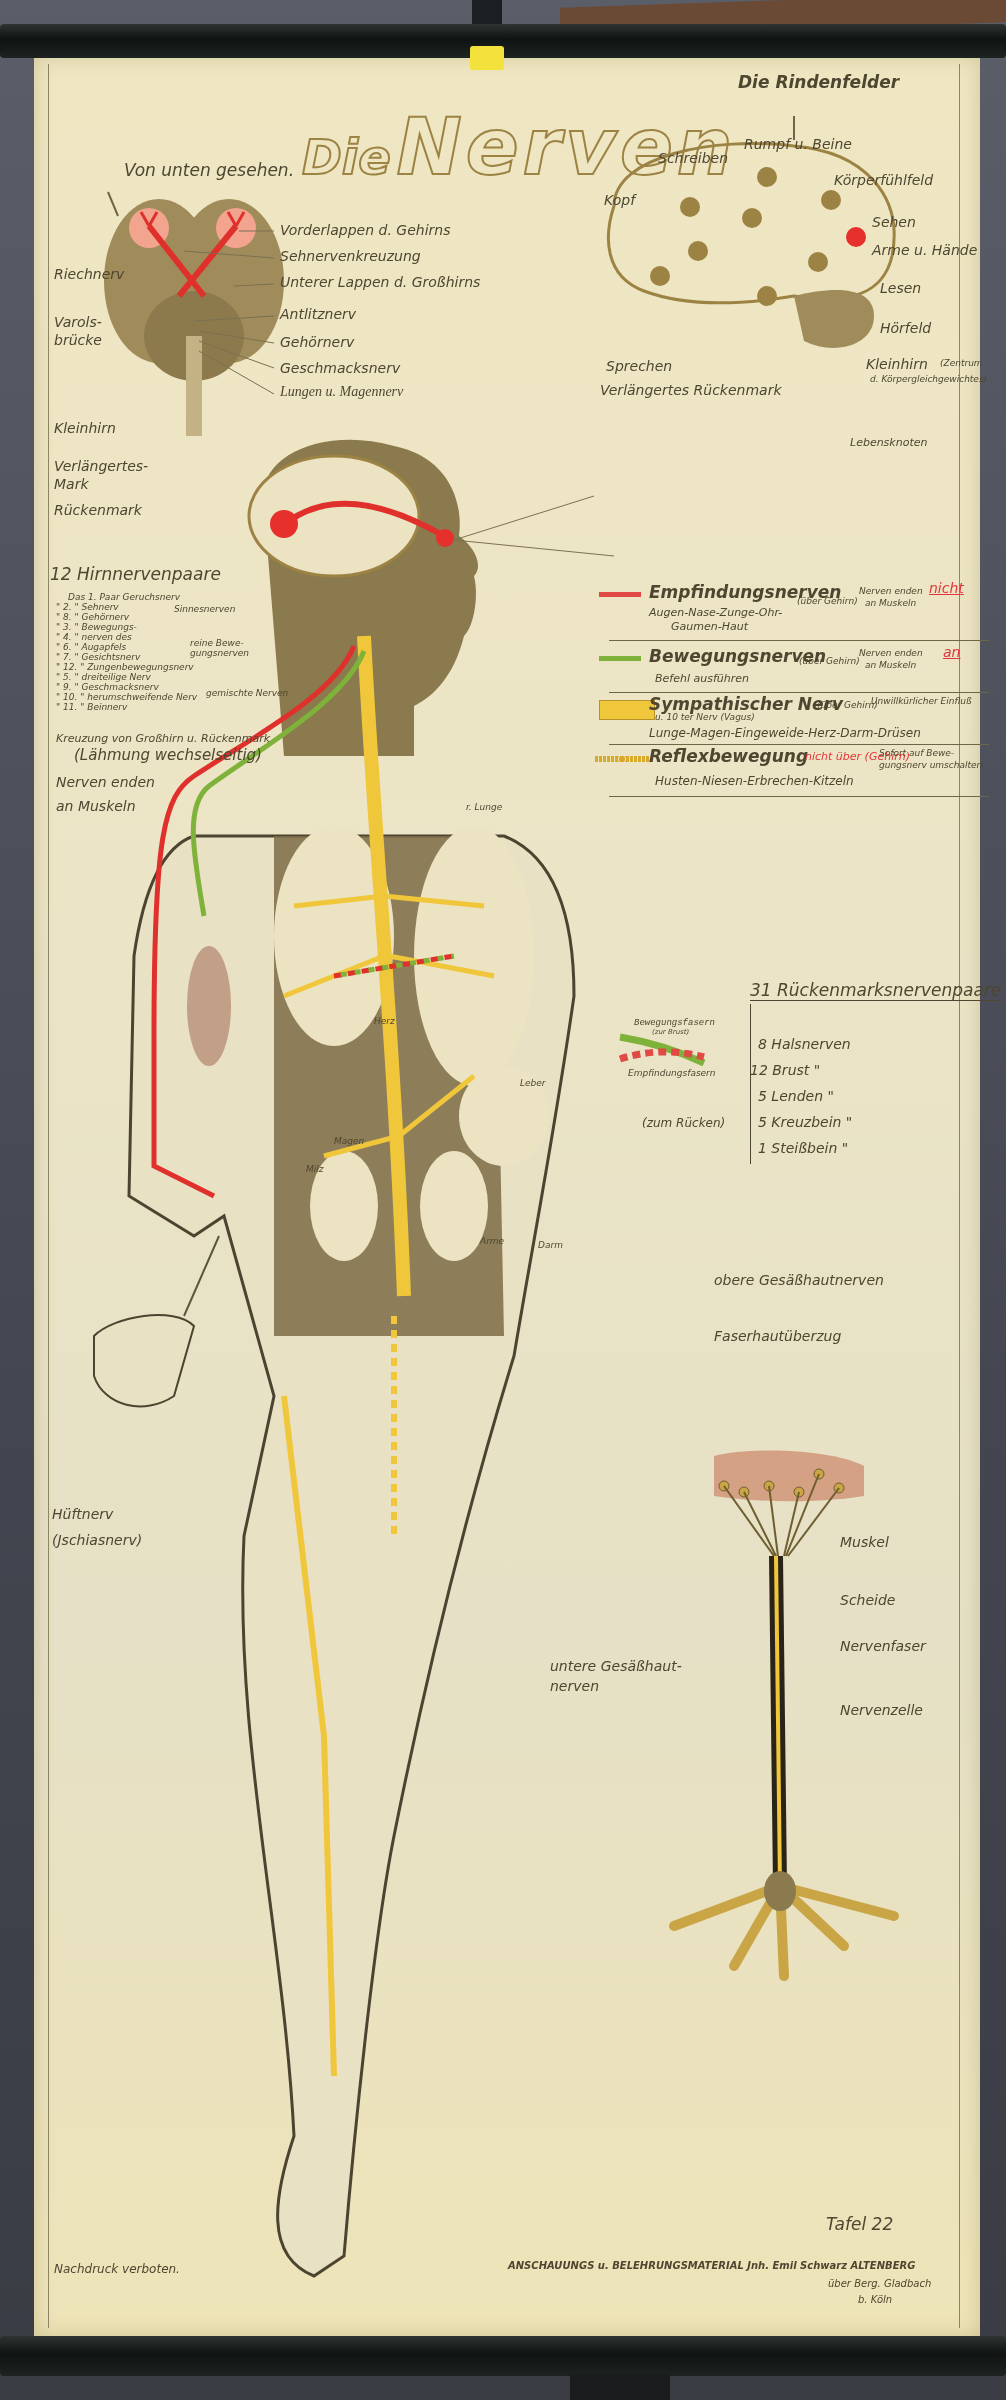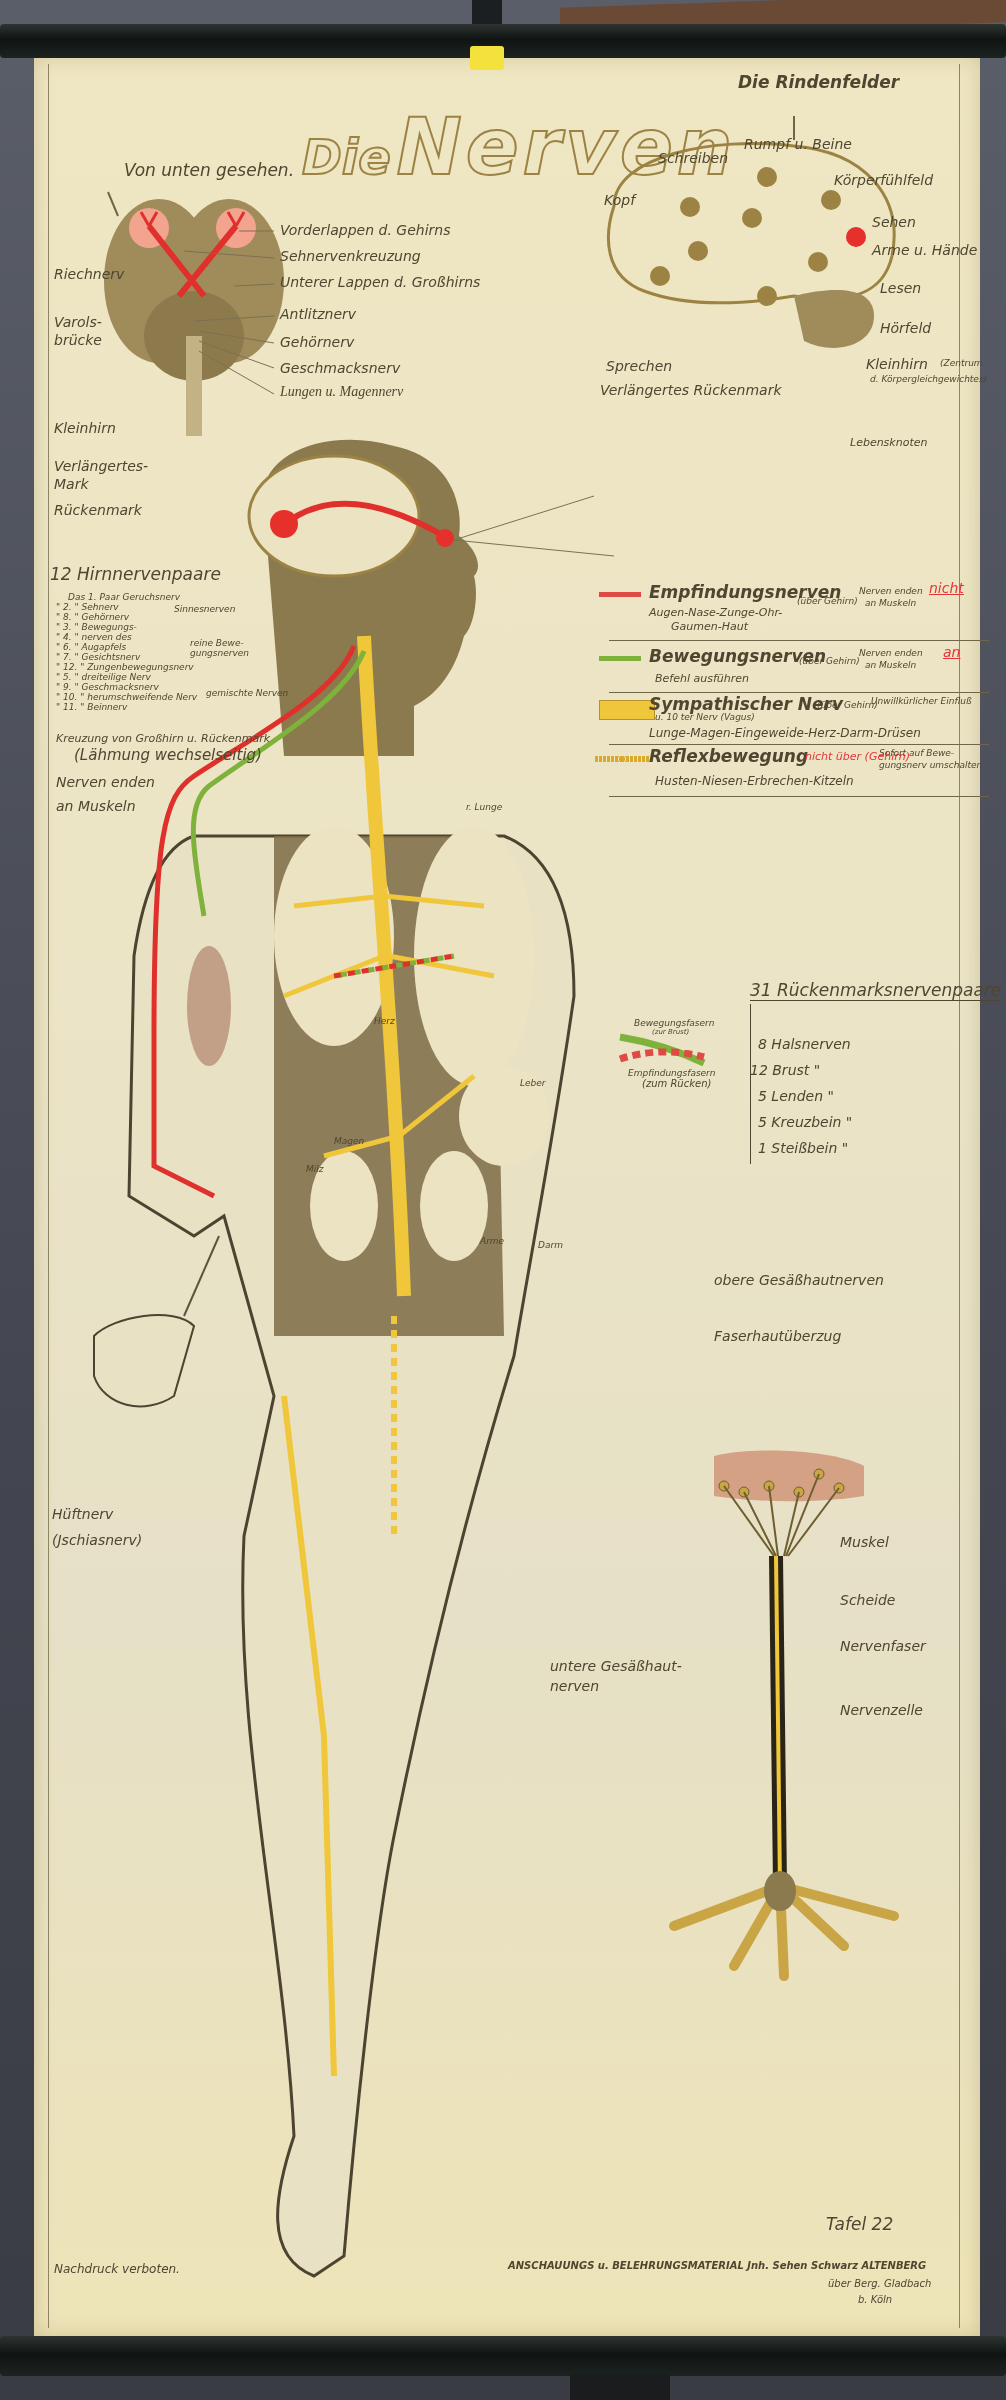--- a/index.html
+++ b/index.html
@@ -209,24 +209,24 @@
       <div class="t tiny" style="left:270px;top:16px;">gungsnerv umschalten</div>
     </div>
   </div>
 
   <div class="t mid" style="left:716px;top:924px;border-bottom:1px solid #4e4630;">31 Rückenmarksnervenpaare</div>
   <div style="position:absolute;left:716px;top:948px;width:1px;height:160px;background:#4e4630;"></div>
   <svg style="left:580px;top:975px;" width="100" height="40">
     <path d="M6 6 C30 10 60 18 90 32" stroke="#7fb23a" stroke-width="7" fill="none"></path>
     <path d="M6 28 C30 20 60 18 90 26" stroke="#e04a44" stroke-width="7" fill="none" stroke-dasharray="8 5"></path>
   </svg>
-  <div class="t tiny" style="left:600px;top:962px;">Bewegungsfasern</div>
+  <div class="t tiny" style="left:600px;top:962px;font-family:Liberation Mono, monospace;">Bewegungsfasern</div>
   <div class="t tiny" style="left:618px;top:972px;font-size:7px;">(zur Brust)</div>
   <div class="t tiny" style="left:594px;top:1012px;">Empfindungsfasern</div>
-  <div class="t tiny" style="left:608px;top:1022px;font-size:10px;">(zum Rücken)</div>
+  <div class="t tiny" style="left:608px;top:1060px;font-size:12px;">(zum Rücken)</div>
   <div class="t small" style="left:724px;top:980px;">8 Halsnerven</div>
   <div class="t small" style="left:716px;top:1006px;">12 Brust  "</div>
   <div class="t small" style="left:724px;top:1032px;">5 Lenden  "</div>
   <div class="t small" style="left:724px;top:1058px;">5 Kreuzbein "</div>
   <div class="t small" style="left:724px;top:1084px;">1 Steißbein "</div>
 
   <div class="t tiny" style="left:432px;top:746px;">r. Lunge</div>
   <div class="t tiny" style="left:340px;top:960px;">Herz</div>
   <div class="t tiny" style="left:486px;top:1022px;">Leber</div>
   <div class="t tiny" style="left:300px;top:1080px;">Magen</div>
@@ -257,21 +257,21 @@
     <path d="M166 440 L60 480 M166 440 L120 520 M166 440 L170 530 M166 440 L230 500 M166 440 L280 470" stroke="#c9a545" stroke-width="10" stroke-linecap="round"></path>
     <ellipse cx="166" cy="445" rx="16" ry="20" fill="#8a7a4d"></ellipse>
   </svg>
   <div class="t small" style="left:806px;top:1478px;">Muskel</div>
   <div class="t small" style="left:806px;top:1536px;">Scheide</div>
   <div class="t small" style="left:806px;top:1582px;">Nervenfaser</div>
   <div class="t small" style="left:806px;top:1646px;">Nervenzelle</div>
 
   <div class="t mid" style="left:792px;top:2158px;">Tafel 22</div>
   <div class="t tiny" style="left:20px;top:2206px;font-size:12px;">Nachdruck verboten.</div>
-  <div class="t tiny" style="left:474px;top:2204px;font-size:10px;font-weight:bold;">ANSCHAUUNGS u. BELEHRUNGSMATERIAL  Jnh. Sehen Schwarz  ALTENBERG</div>
+  <div class="t tiny" style="left:474px;top:2204px;font-size:10px;font-weight:bold;">ANSCHAUUNGS u. BELEHRUNGSMATERIAL  Jnh. Emil Schwarz  ALTENBERG</div>
   <div class="t tiny" style="left:794px;top:2222px;font-size:10px;">über Berg. Gladbach</div>
   <div class="t tiny" style="left:824px;top:2238px;font-size:10px;">b. Köln</div>
 </div>
 
 <div class="rod top"></div>
 <div class="clip"></div>
 <div class="rod bottom"></div>
 <div class="stand"></div>
 
 </body></html>

